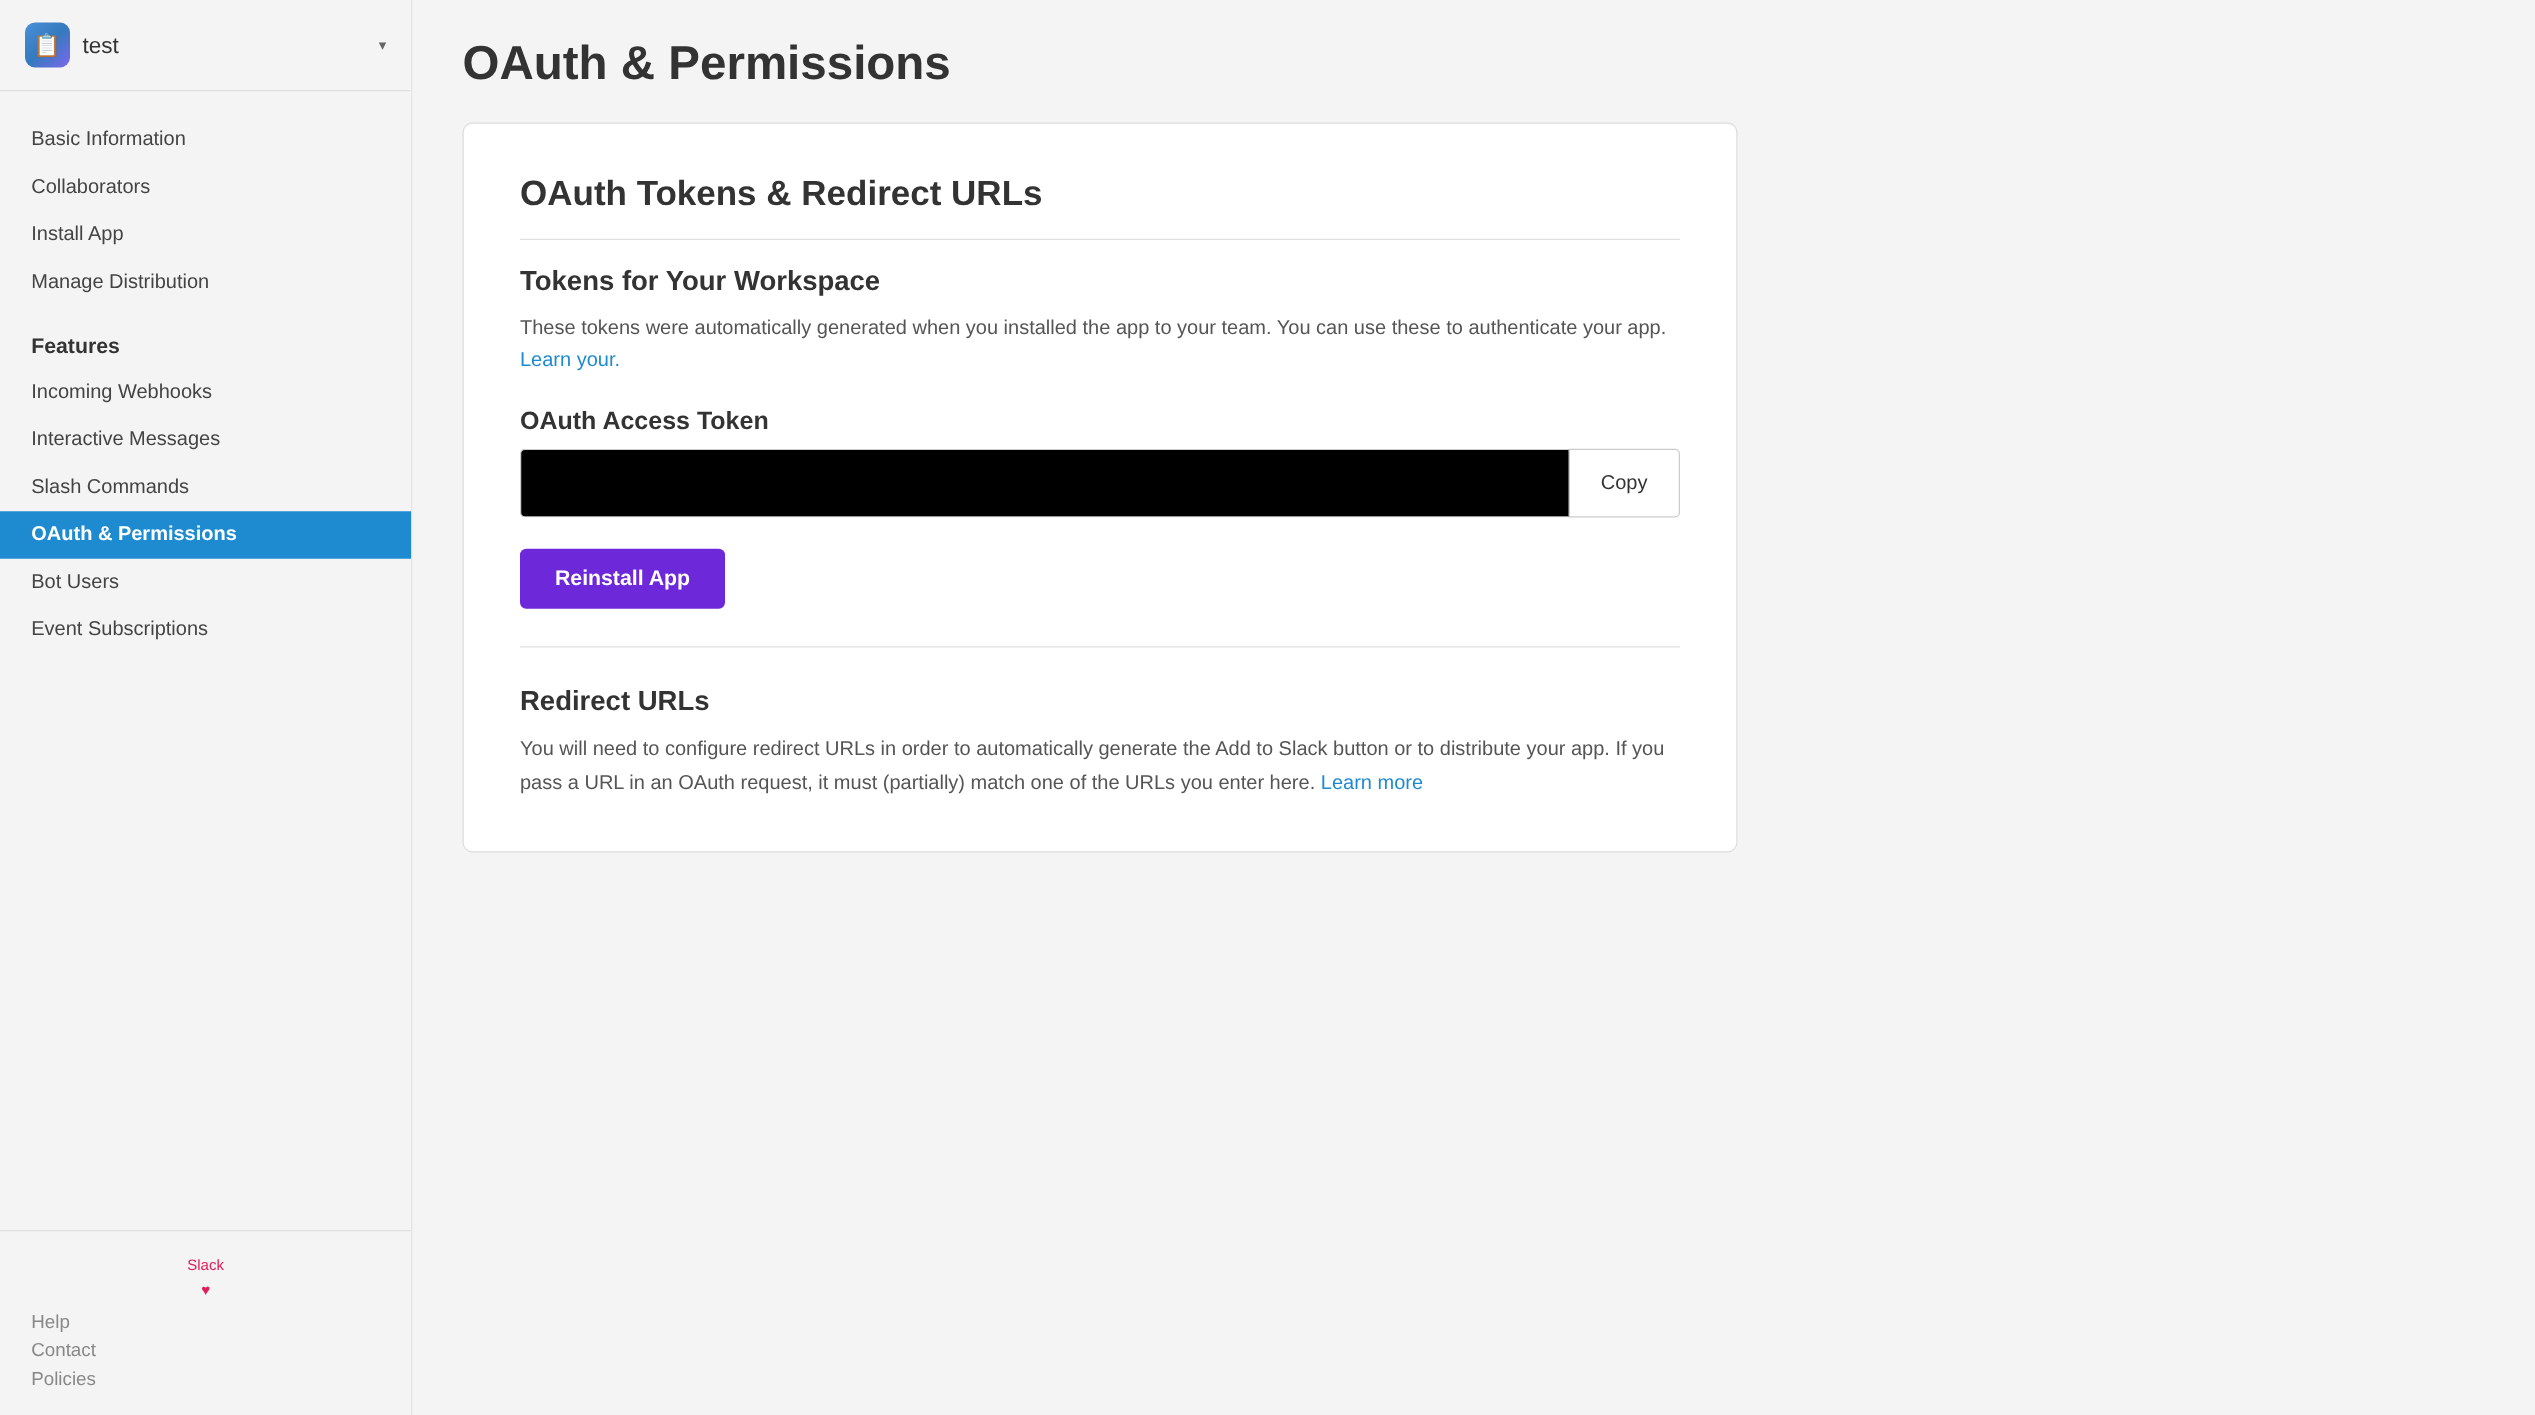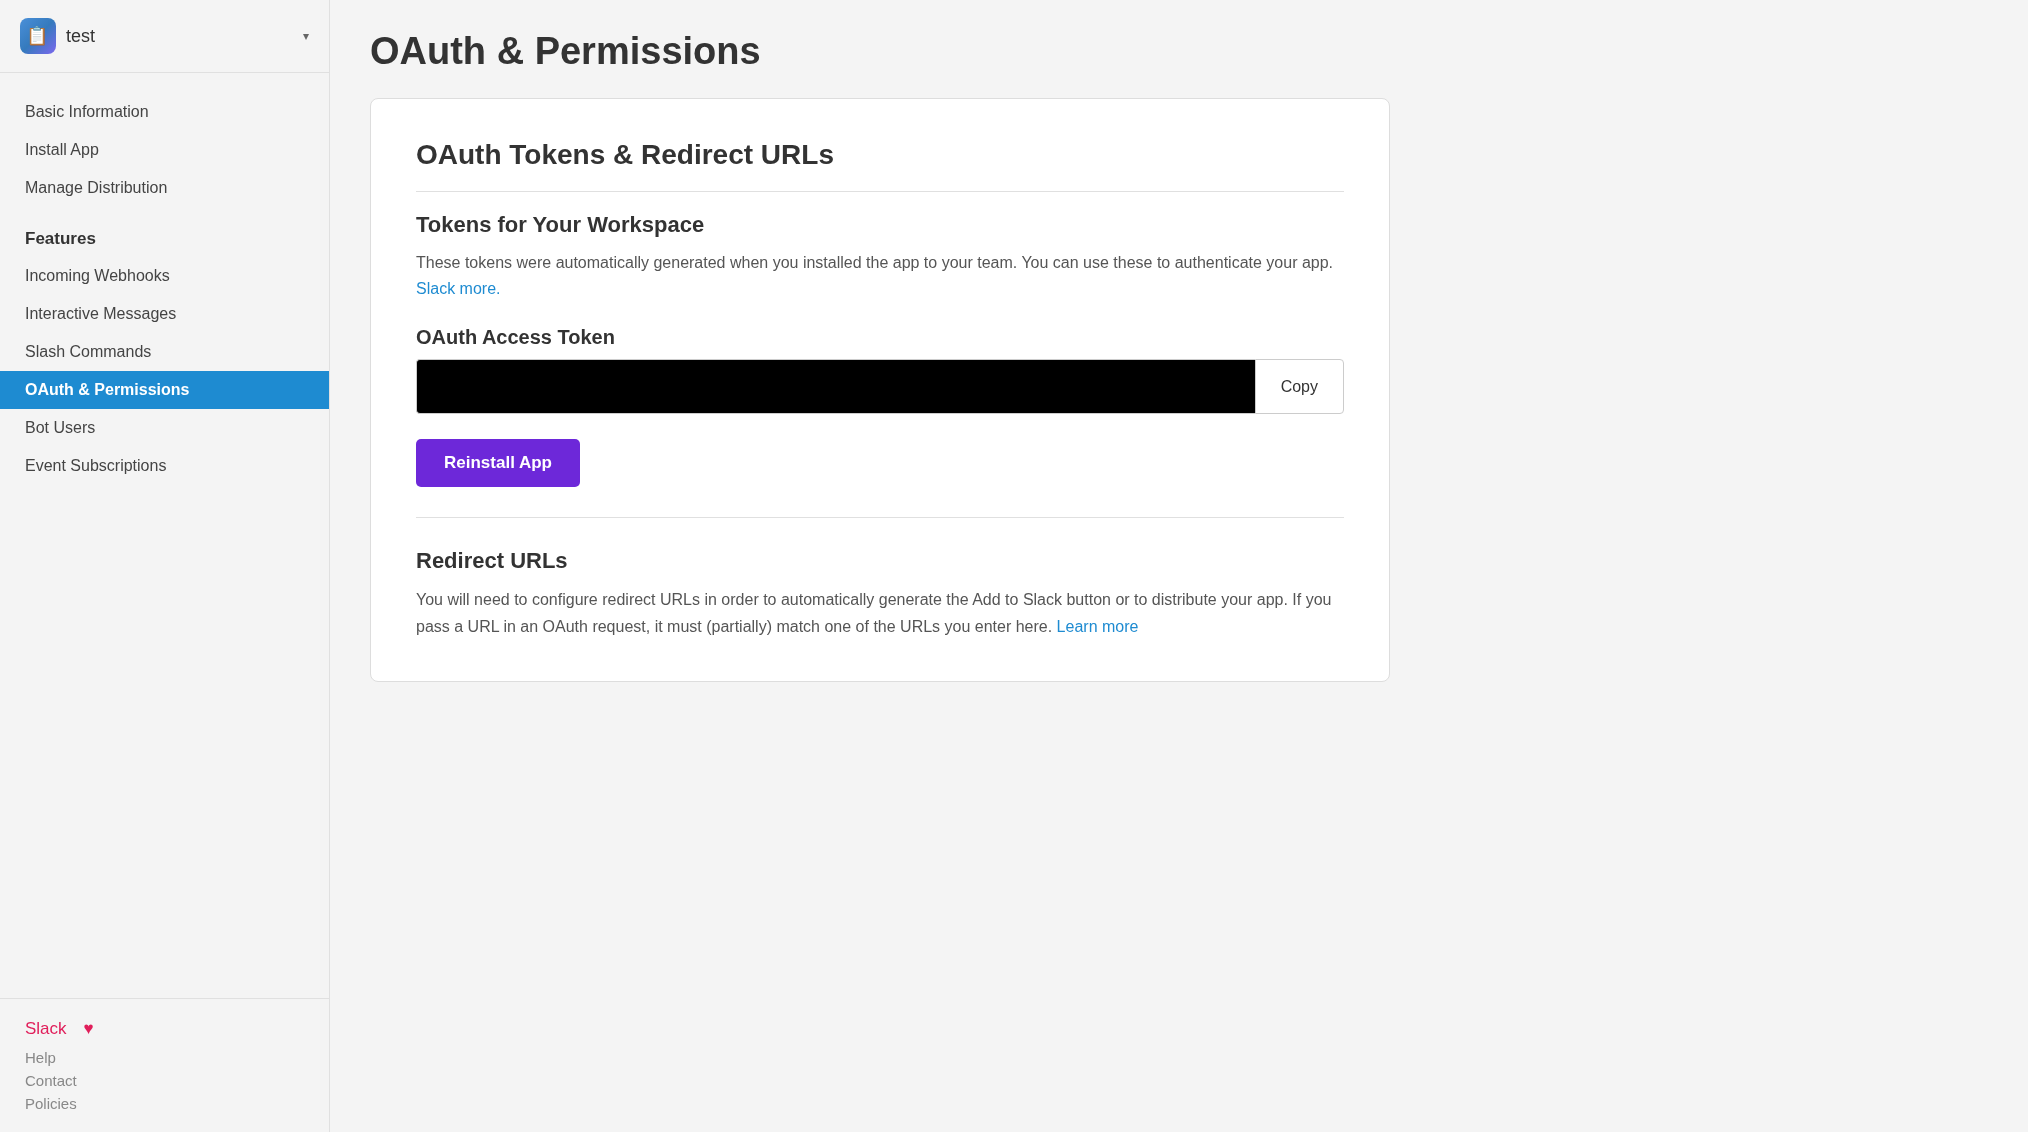--- a/index.html
+++ b/index.html
@@ -89,25 +89,26 @@
     }
 
     .sidebar-footer {
       padding: 20px 25px;
       border-top: 1px solid #e0e0e0;
     }
 
     .slack-brand {
       display: flex;
       align-items: center;
-      gap: 17px;
-      font-size: 17px;
+      gap: 6px;
+      font-size: 12px;
       font-weight: 500;
       color: #E01E5A;
       margin-bottom: 10px;
+      flex-direction: column;
     }
 
     .footer-links {
       display: flex;
       flex-direction: column;
       gap: 6px;
     }
 
     .footer-link {
       font-size: 15px;
@@ -234,20 +235,21 @@
     <div class="app-icon">
       <span>📋</span>
     </div>
     <span class="app-name">test</span>
     <span class="dropdown-arrow">▾</span>
   </div>
 
   <nav class="sidebar-nav">
 
     <a class="nav-item">Basic Information</a>
+    <a class="nav-item">Collaborators</a>
     <a class="nav-item">Install App</a>
     <a class="nav-item">Manage Distribution</a>
 
     <div class="nav-section-header" style="margin-top:12px;">Features</div>
 
     <a class="nav-item">Incoming Webhooks</a>
     <a class="nav-item">Interactive Messages</a>
     <a class="nav-item">Slash Commands</a>
     <a class="nav-item active">OAuth &amp; Permissions</a>
     <a class="nav-item">Bot Users</a>
@@ -269,21 +271,21 @@
 
 <main class="main-content">
   <h1 class="page-title">OAuth &amp; Permissions</h1>
 
   <div class="content-card">
     <h2 class="section-title">OAuth Tokens &amp; Redirect URLs</h2>
 
     <h3 class="subsection-title">Tokens for Your Workspace</h3>
     <p class="subsection-desc">
       <span>These tokens were automatically generated when you installed the app to your team. You can use these to authenticate your app.</span>
-      <a class="learn-more-link">Slack more.</a>
+      <a class="learn-more-link">Learn your.</a>
     </p>
 
     <div class="token-label">OAuth Access Token</div>
 
     <div class="token-row">
       <div class="token-input"></div>
       <button class="copy-button">Copy</button>
     </div>
 
     <button class="reinstall-button">Reinstall App</button>

